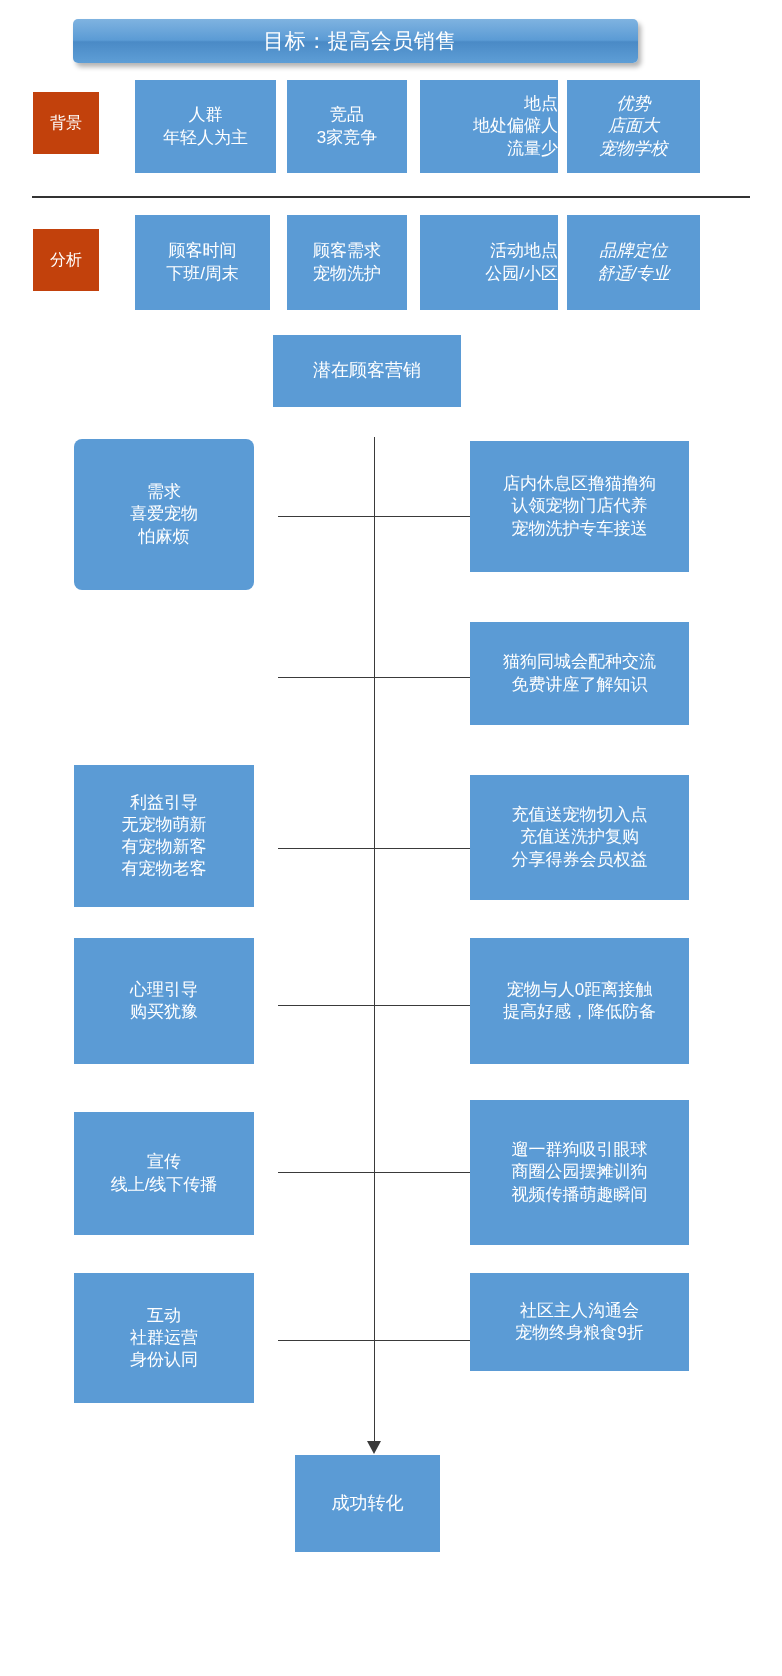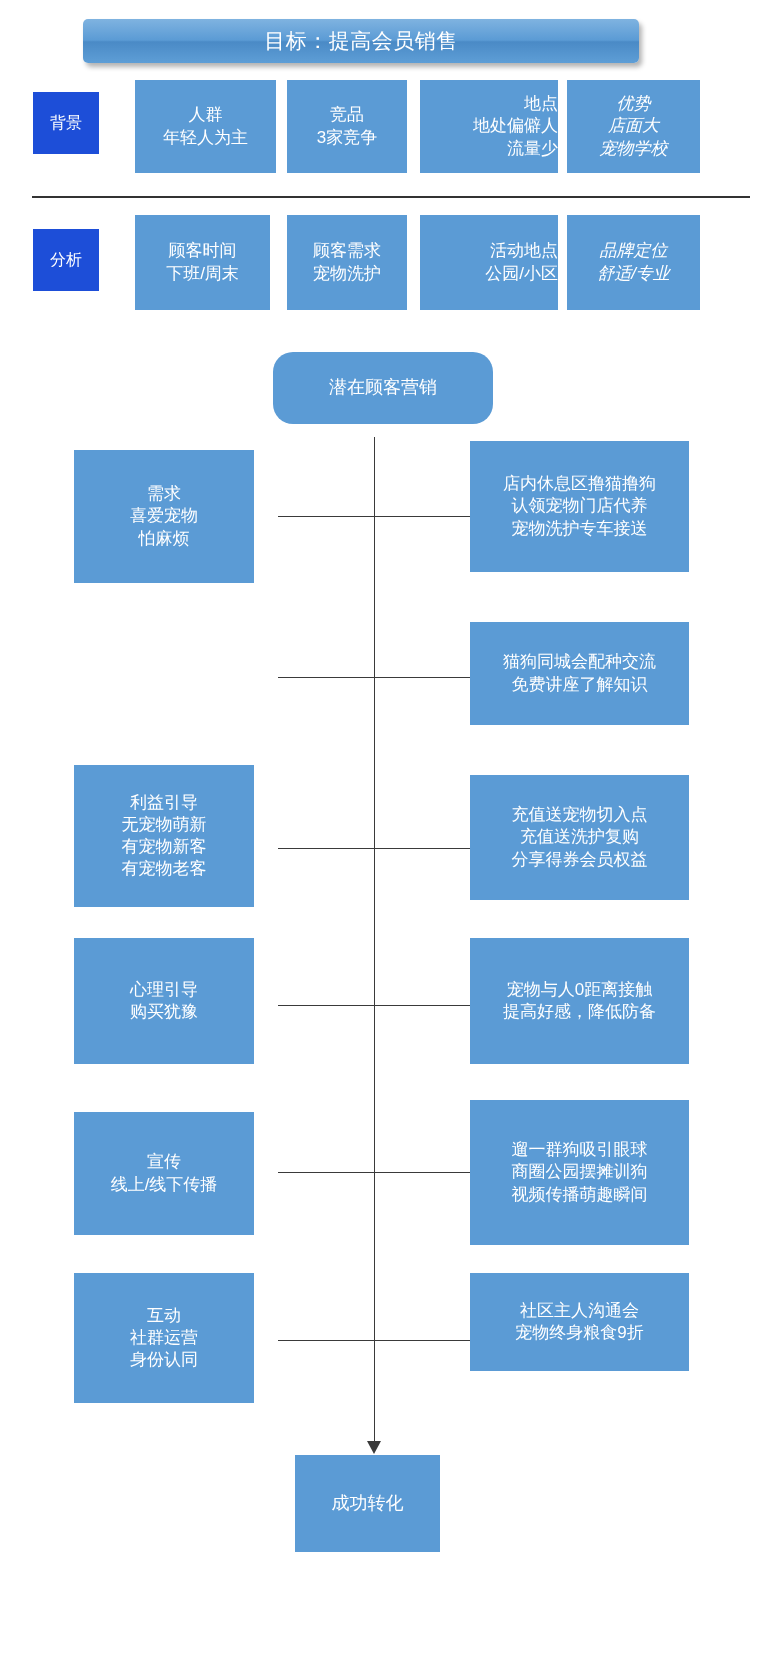--- a/index.html
+++ b/index.html
@@ -35,42 +35,43 @@
     text-align: center;
     line-height: 1.30;
     box-sizing: border-box;
     white-space: nowrap;
   }
   .box .ln { display: block; }
 
   
   .title-banner {
     position: absolute;
-    left: 83px;
+    left: 73px;
     top: 19px;
     width: 556px;
     height: 44px;
     border-radius: 5px;
     background: linear-gradient(180deg, #7fb3e0 0%, #5b9bd5 48%, #4a8ac6 52%, #5e9ed6 100%);
     box-shadow: 3px 4px 5px rgba(0,0,0,0.30);
     display: flex;
     align-items: center;
     justify-content: center;
     font-size: 21px;
     color: #ffffff;
     letter-spacing: 0.5px;
+    padding-left: 9px;
   }
 
   
   .chip {
     position: absolute;
     left: 33px;
     width: 66px;
     height: 62px;
-    background: #1d4ed8;
+    background: #c2410c;
     display: flex;
     align-items: center;
     justify-content: center;
     font-size: 16px;
     color: #ffffff;
   }
   .chip-bg { top: 92px; }
   .chip-an { top: 229px; }
 
   
@@ -102,25 +103,24 @@
     top: 196px;
     width: 718px;
     height: 0;
     border-top: 2px solid #333333;
   }
 
   
   .funnel-head {
     position: absolute;
     left: 273px;
-    top: 352px;
-    width: 220px;
+    top: 335px;
+    width: 188px;
     height: 72px;
     font-size: 18px;
-    border-radius: 20px;
   }
 
   
   .spine {
     position: absolute;
     left: 374px;
     top: 437px;
     width: 0;
     height: 1012px;
     border-left: 1.4px solid #3a3a3a;
@@ -225,21 +225,21 @@
 
   <div class="box funnel-head">
     <span class="ln">潜在顾客营销</span>
   </div>
 
   <div class="spine"></div>
   <div class="arrow-head"></div>
 
   <div class="rung rung-l" style="top:516px;"></div>
   <div class="rung rung-r" style="top:516px;"></div>
-  <div class="box stage-l" style="top:450px;height:133px;">
+  <div class="box stage-l" style="top:439px;height:151px;border-radius:8px;">
     <span class="ln">需求</span>
     <span class="ln">喜爱宠物</span>
     <span class="ln">怕麻烦</span>
   </div>
   <div class="box stage-r" style="top:441px;height:131px;">
     <span class="ln">店内休息区撸猫撸狗</span>
     <span class="ln">认领宠物门店代养</span>
     <span class="ln">宠物洗护专车接送</span>
   </div>
 

